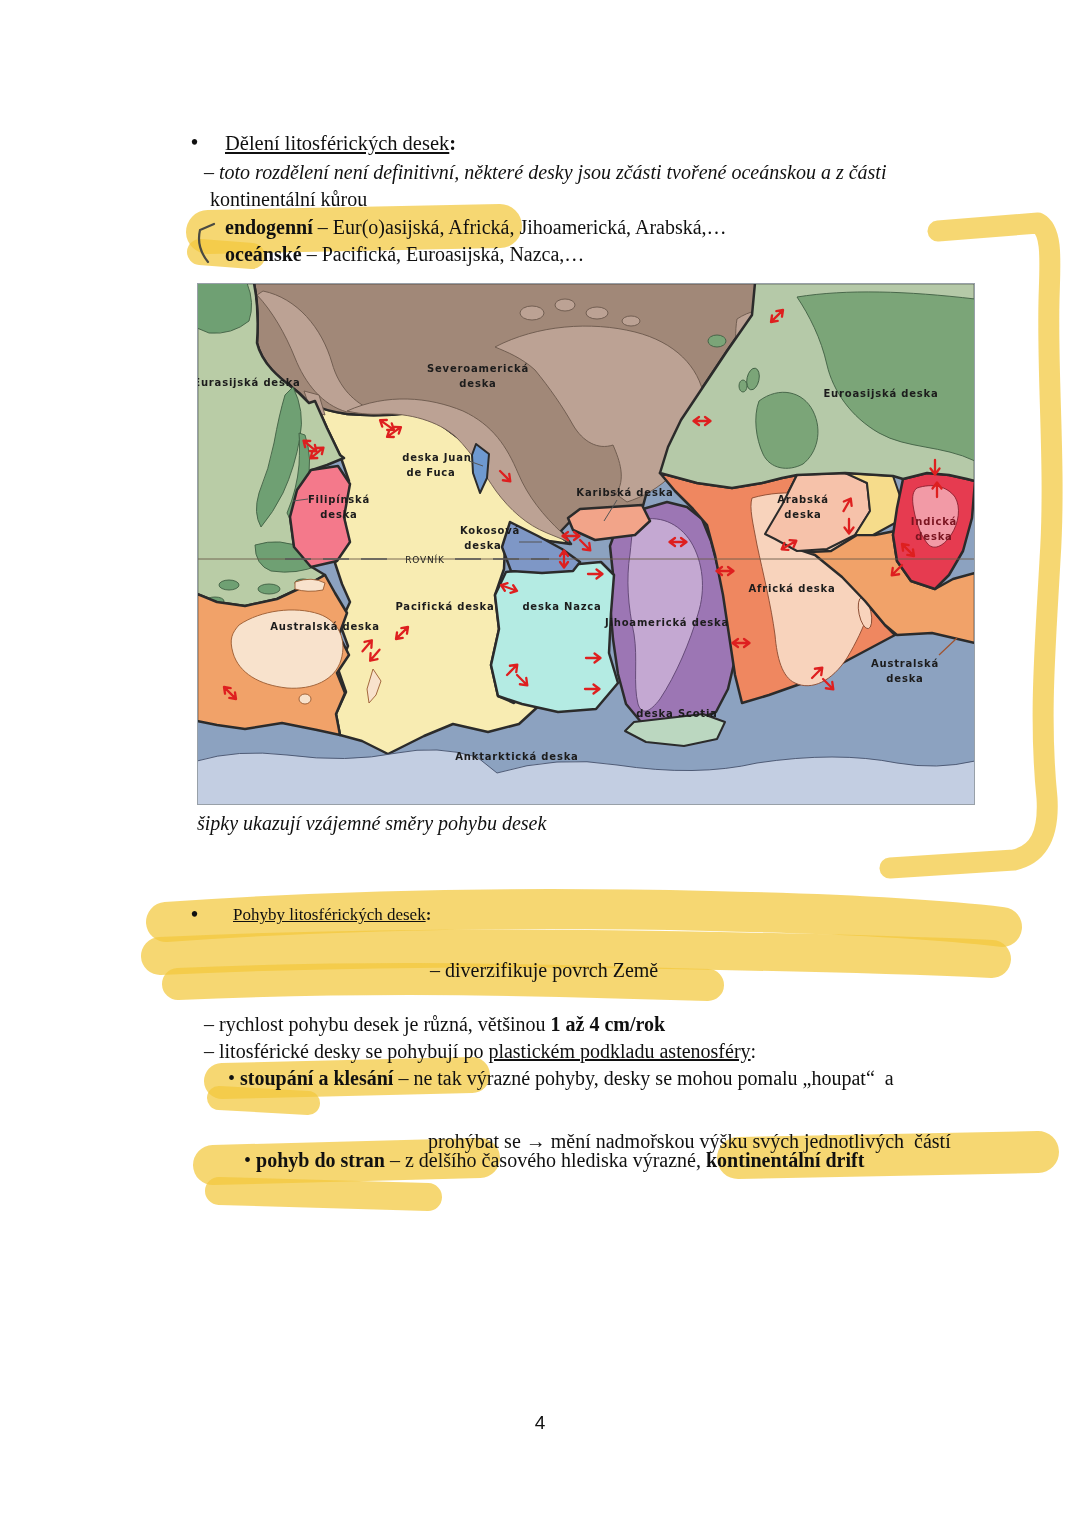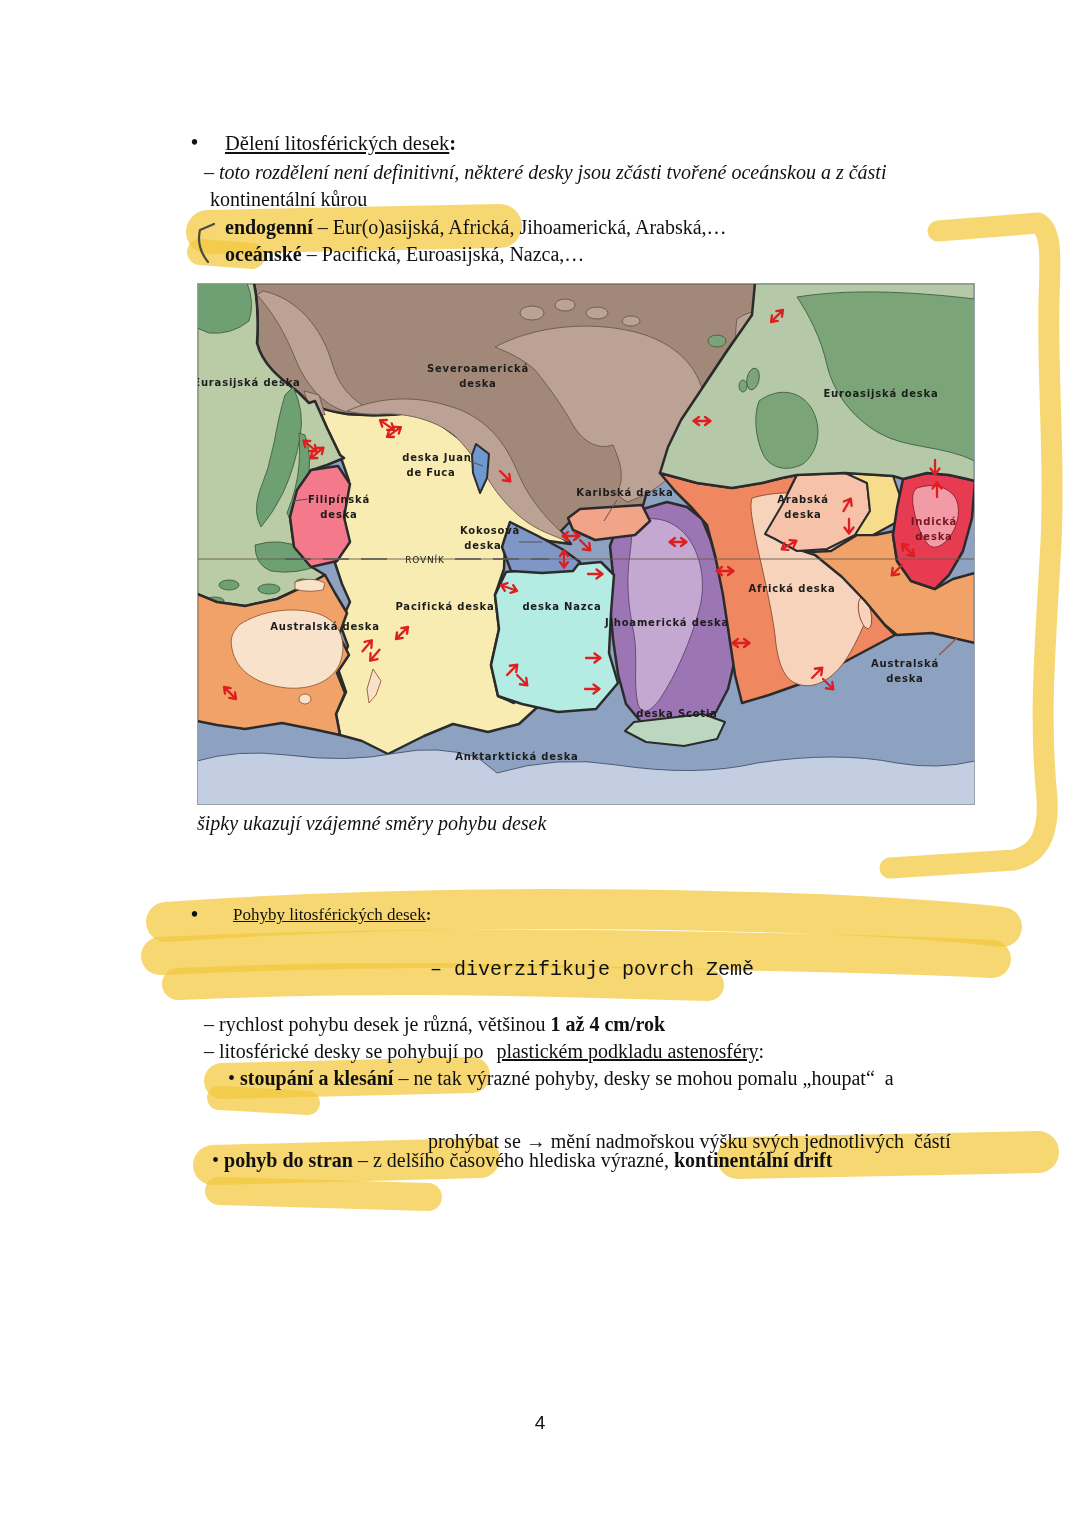--- a/index.html
+++ b/index.html
@@ -1,21 +1,21 @@
 <!DOCTYPE html>
 <html><head>
 <meta charset="utf-8">
 <style>
   html,body{margin:0;padding:0;background:#e8e8e8;}
   .page{position:relative;width:1080px;height:1527px;background:#ffffff;overflow:hidden;
         font-family:"Liberation Serif",serif;color:#101010;}
   
   .tline{position:absolute;font-size:20px;line-height:26px;white-space:pre;z-index:3;}
   .b{font-weight:bold;}
-  .u{text-decoration:underline;margin-left:8px;}
+  .u{text-decoration:underline;}
   .bu{font-weight:normal;text-decoration:underline;text-align:center;}
   .bullet-dot{position:absolute;font-size:20px;font-weight:bold;z-index:3;}
   .caption{position:absolute;top:812px;left:197px;width:778px;text-align:left;
            font-size:20px;font-style:italic;z-index:3;}
   .pagenum{position:absolute;top:1412px;left:0;width:100%;text-align:center;
            font-size:19px;z-index:3;font-family:"Liberation Sans",sans-serif;}
   
   .ink-layer{position:absolute;top:0;left:0;z-index:1;}
   .hl{stroke:#F2C73B;stroke-opacity:0.72;fill:none;stroke-linecap:round;stroke-linejoin:round;}
   .pen{stroke:#4a4a42;stroke-width:2.2;fill:none;stroke-linecap:round;}
@@ -301,22 +301,22 @@
     </g>
 
     <rect x="0.5" y="0.5" width="777" height="521" fill="none" stroke="#98a0a8" stroke-width="1"></rect>
   </svg>
   </div>
 
   <div class="caption">šipky ukazují vzájemné směry pohybu desek</div>
 
   <span class="bullet-dot" style="top:903px;left:191px;">•</span>
   <div class="tline" style="top:902px;left:225px;font-size:17px;margin-left:8px;"><span class="bu">Pohyby litosférických desek</span><span class="b">:</span></div>
-  <div class="tline" style="top:957px;left:430px;font-family:Liberation Mono, monospace;">– diverzifikuje povrch Země</div>
+  <div class="tline" style="top:957px;left:430px;">– diverzifikuje povrch Země</div>
   <div class="tline" style="top:1011px;left:204px;"><span>– rychlost pohybu desek je různá, většinou </span><span class="b">1 až 4 cm/rok</span></div>
   <div class="tline" style="top:1038px;left:204px;"><span>– litosférické desky se pohybují po </span><span class="u">plastickém podkladu astenosféry</span><span>:</span></div>
   <div class="tline" style="top:1065px;left:228px;"><span>• </span><span class="b">stoupání a klesání</span><span> – ne tak výrazné pohyby, desky se mohou pomalu „houpat“  a</span></div>
   <div class="tline" style="top:1092px;left:428px;margin-top:36px;">prohýbat se → mění nadmořskou výšku svých jednotlivých  částí</div>
-  <div class="tline" style="top:1147px;left:212px;"><span>• </span><span class="b">pohyb do stran</span><span> – z delšího časového hlediska výrazné, </span><span class="b">kontinentální drift</span></div>
+  <div class="tline" style="top:1147px;left:244px;"><span>• </span><span class="b">pohyb do stran</span><span> – z delšího časového hlediska výrazné, </span><span class="b">kontinentální drift</span></div>
 
   <div class="pagenum">4</div>
 
 </div>
 
 </body></html>

